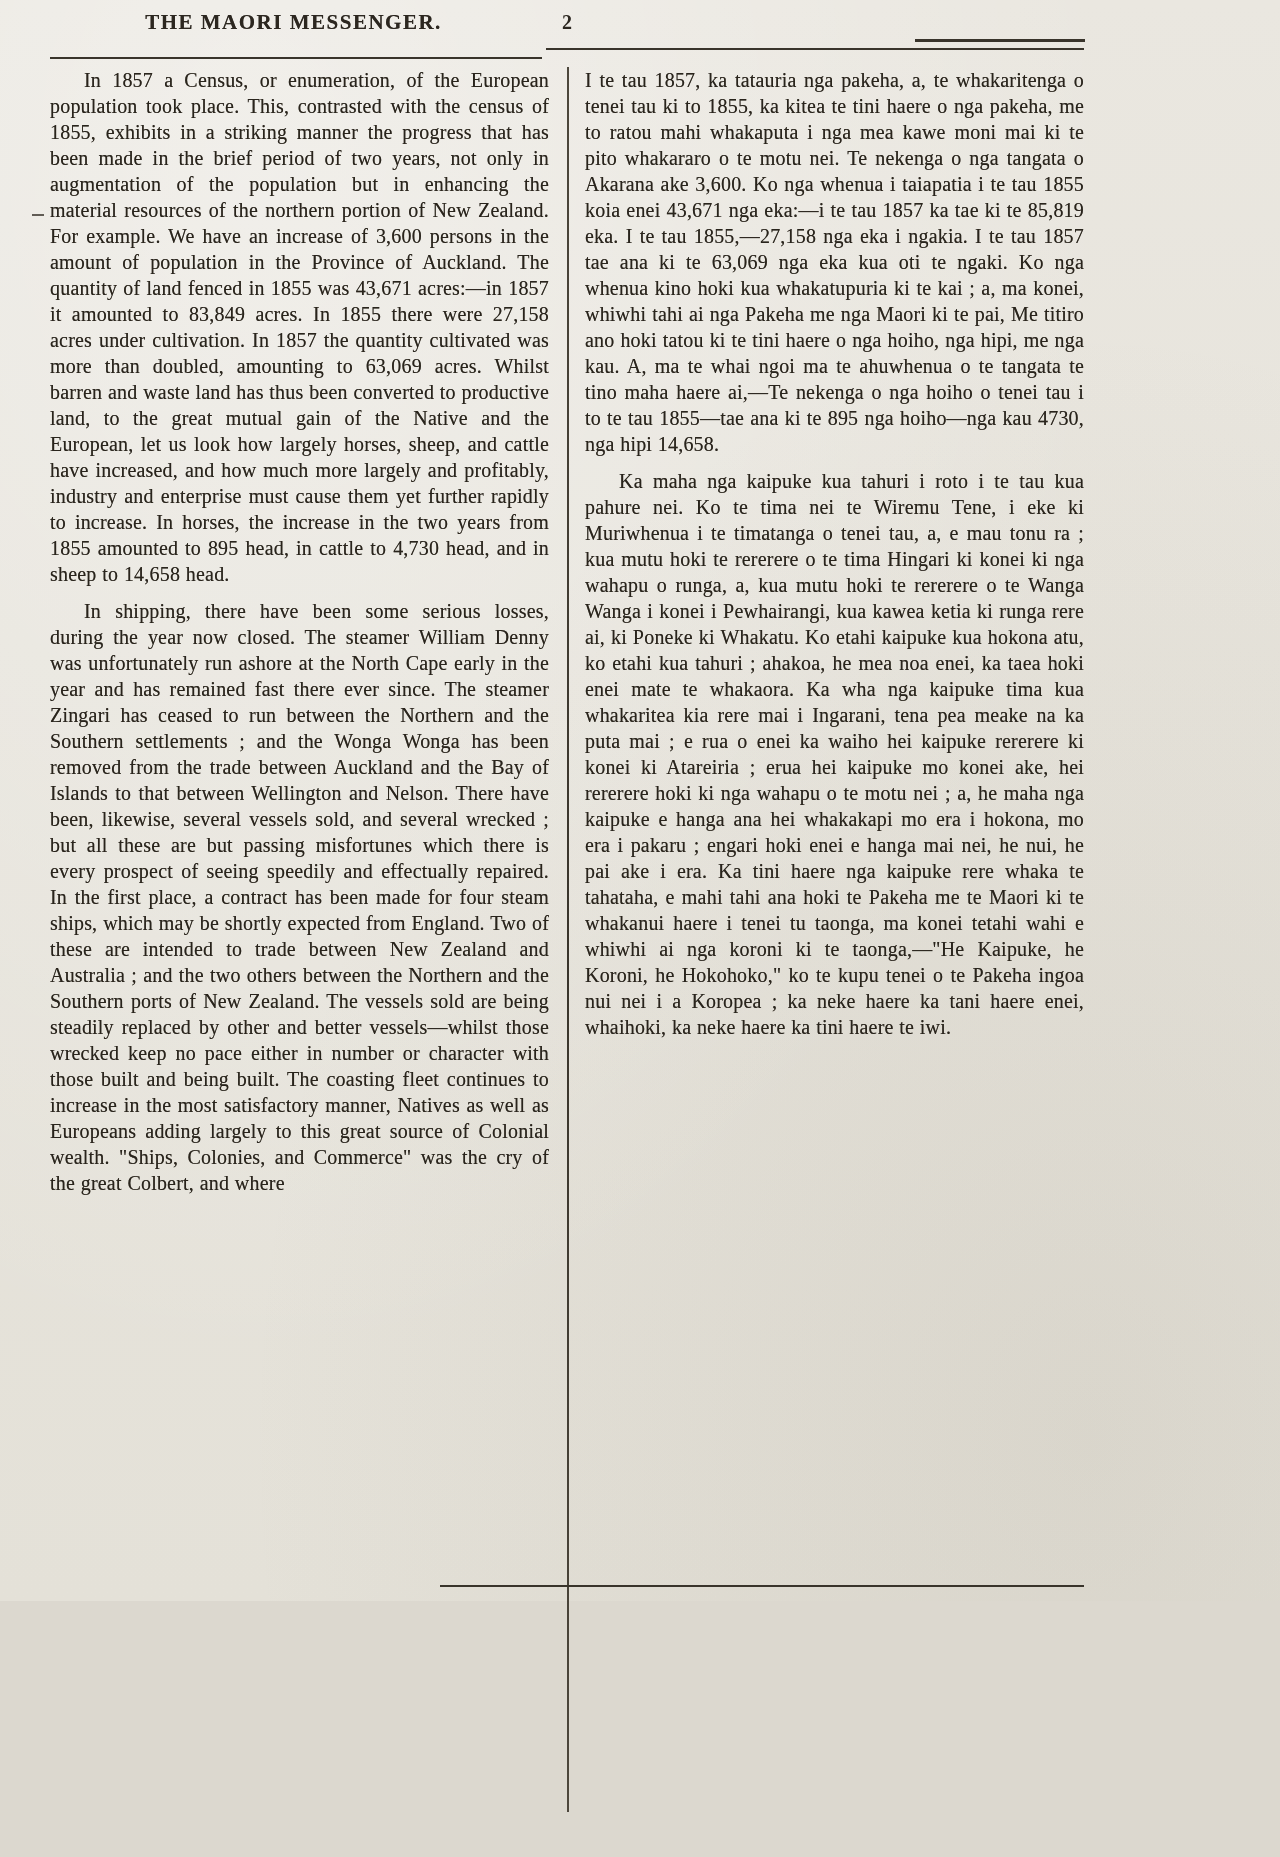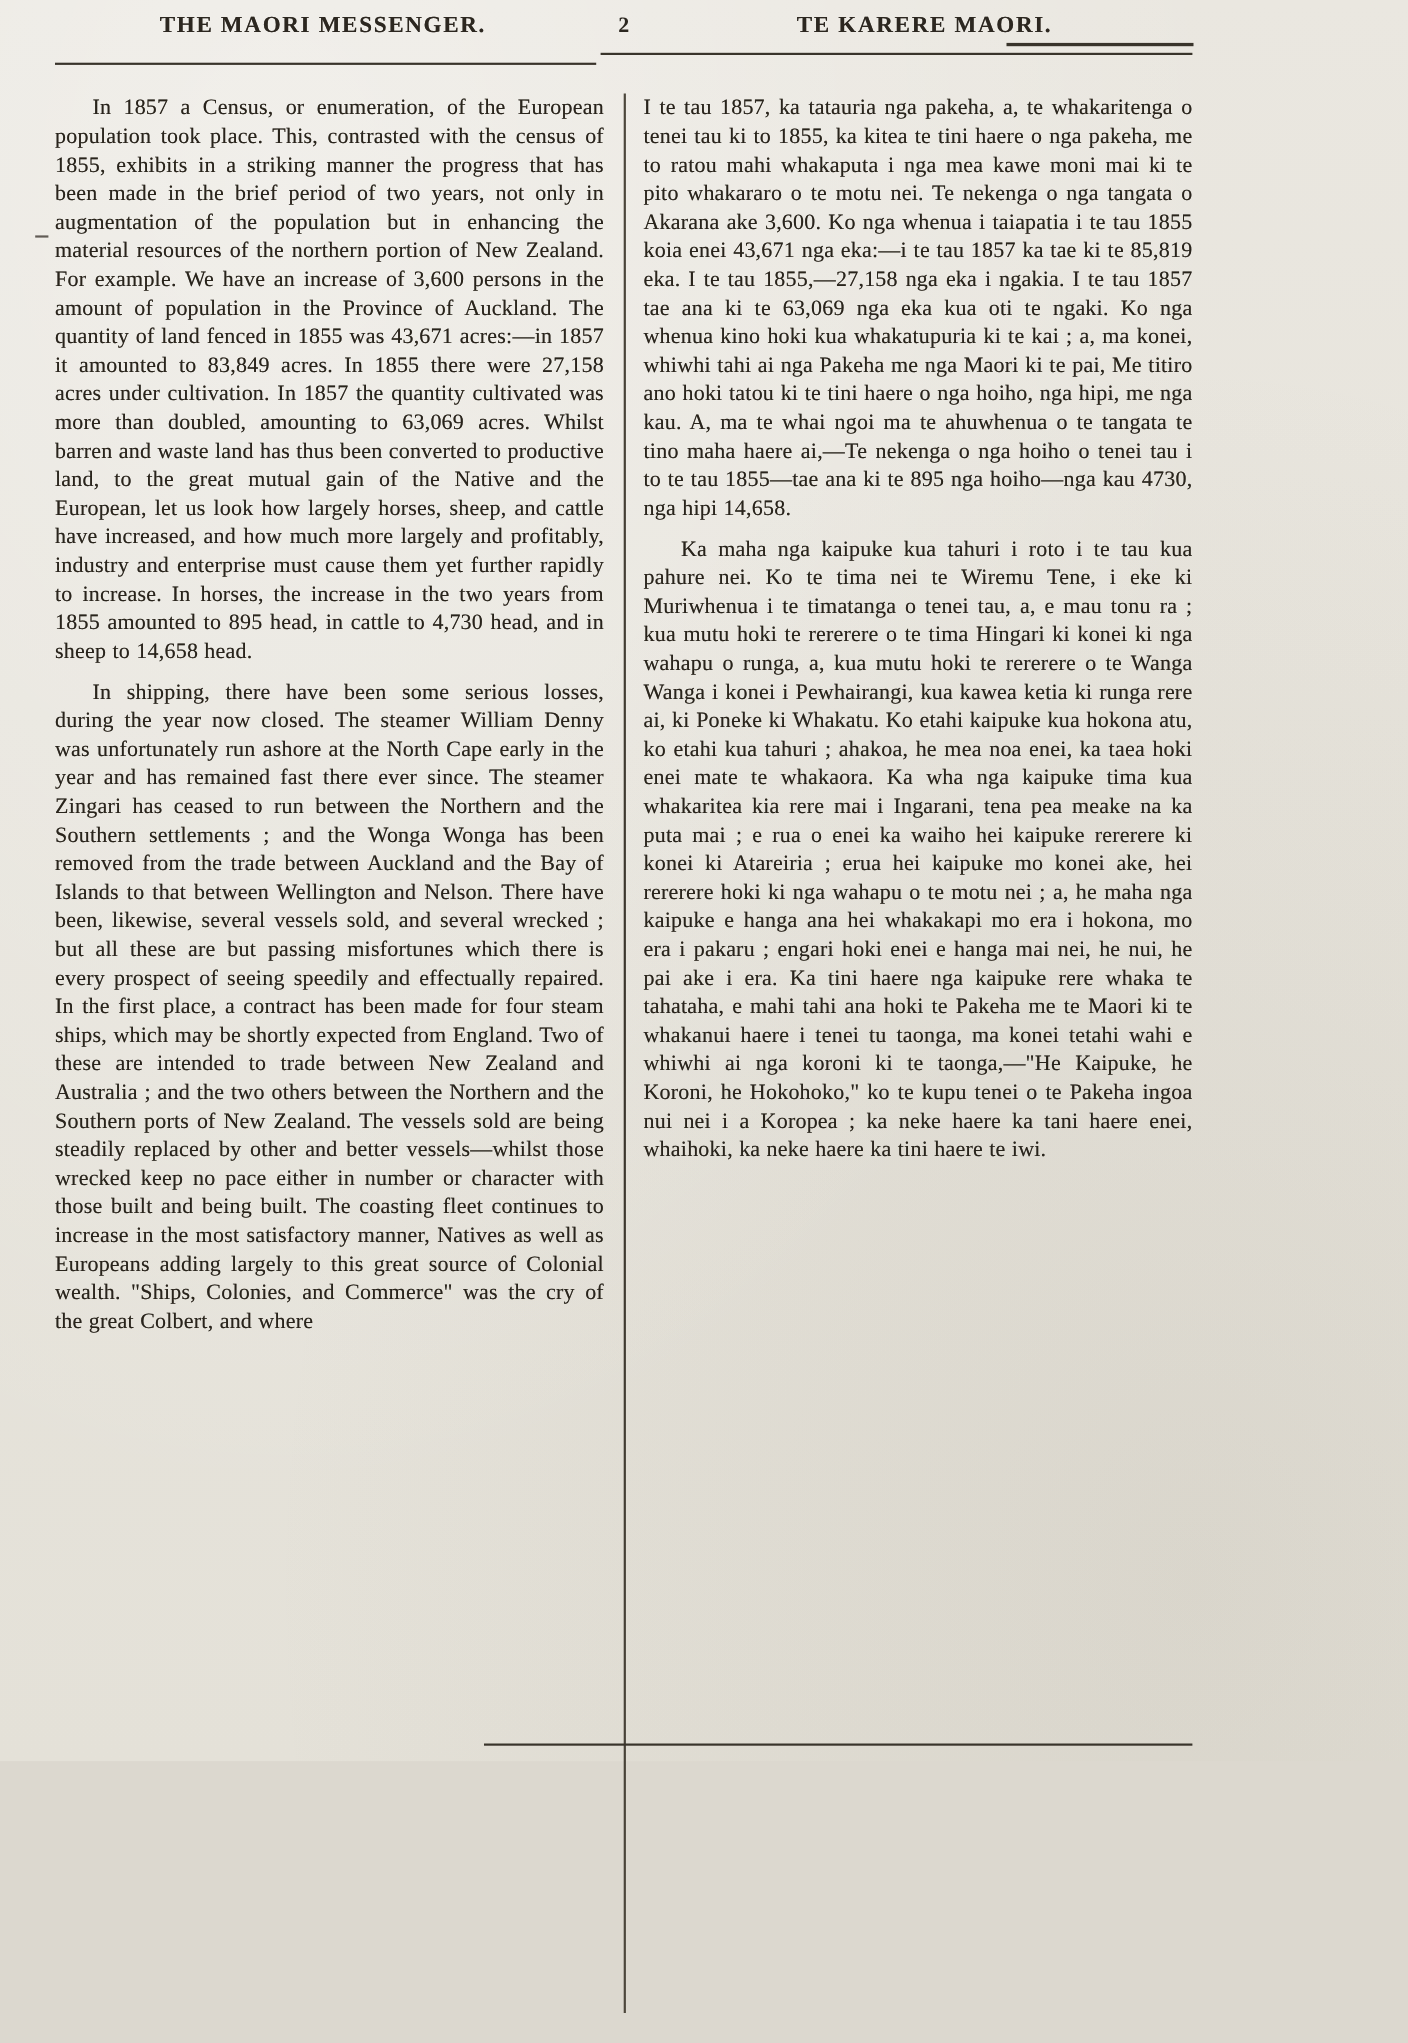--- a/index.html
+++ b/index.html
@@ -72,21 +72,21 @@
     top: 18px;
     left: 0;
     width: 492px;
     height: 2px;
     background: #39342b;
   }
   
   .columns {
     position: relative;
     display: flex;
-    margin-top: 24px;
+    margin-top: 6px;
   }
   .col {
     flex: 1 1 0;
     font-size: 20px;
     line-height: 26px;
     text-align: justify;
     letter-spacing: 0.2px;
     word-spacing: 0.5px;
     color: #29241c;
     text-shadow: 0 0 0.6px rgba(41,36,28,0.55);
@@ -122,21 +122,20 @@
   .mark-1 { left: 32px; top: 214px; }
 </style>
 </head>
 <body>
 
 <div class="page">
 
   <div class="masthead">
     <span class="title">THE MAORI MESSENGER.</span>
     <span class="pageno">2</span>
-    <span class="title">TE KARERE MAORI.</span>
   </div>
 
   <div class="header-rules">
     <div class="rule-short-right"></div>
     <div class="rule-right"></div>
     <div class="rule-left"></div>
   </div>
 
   <div class="columns">
     <section class="col left">

